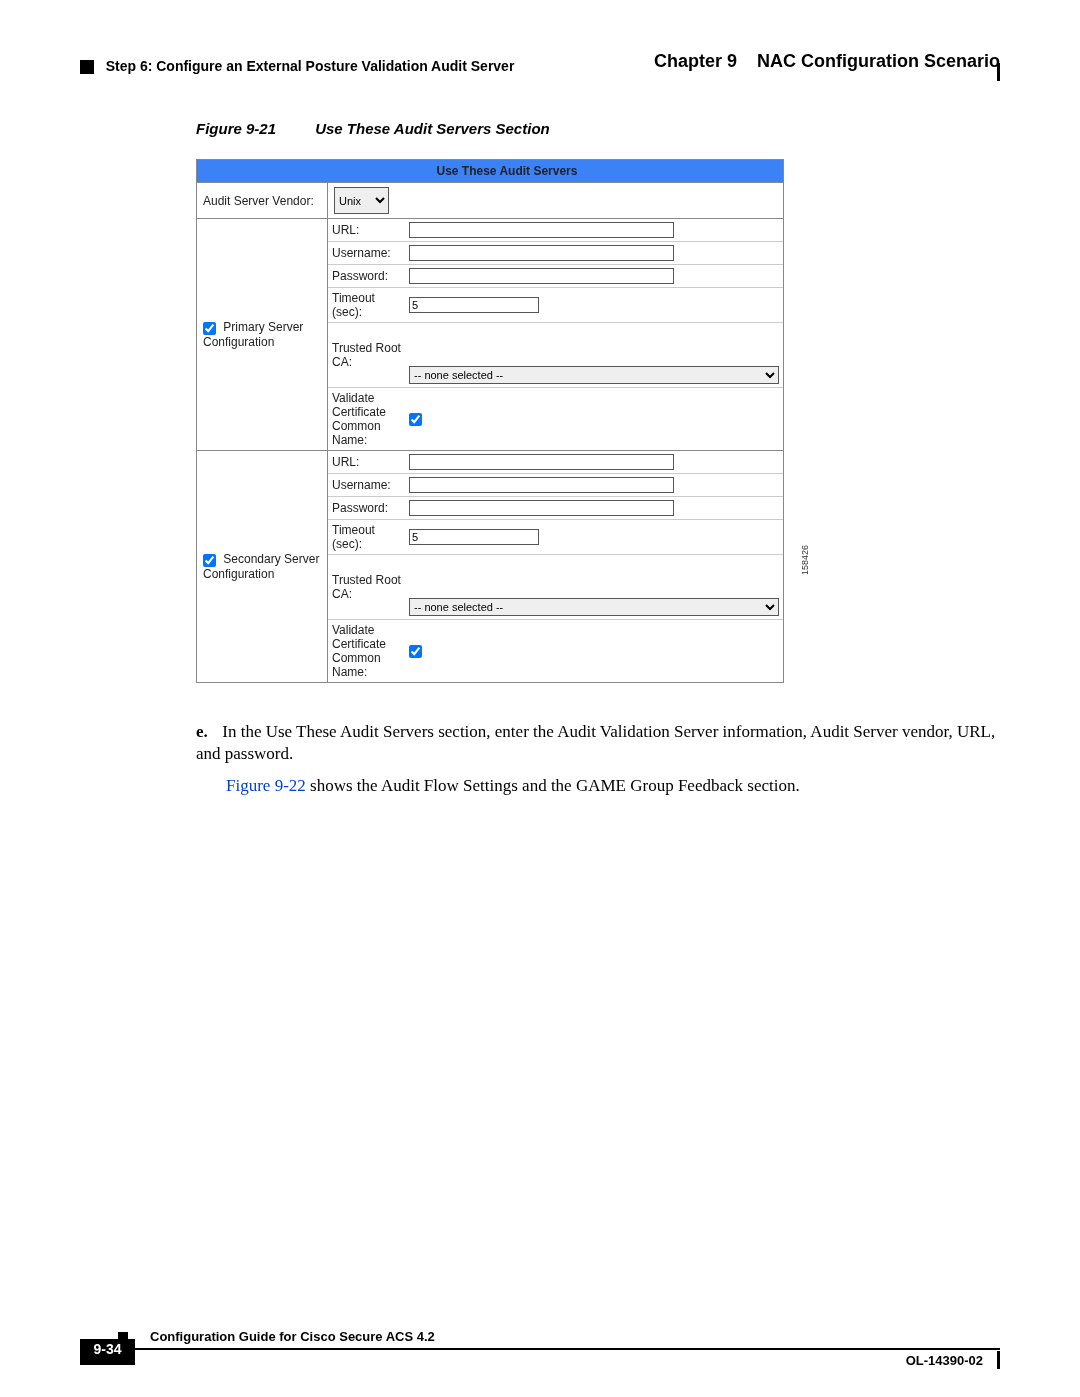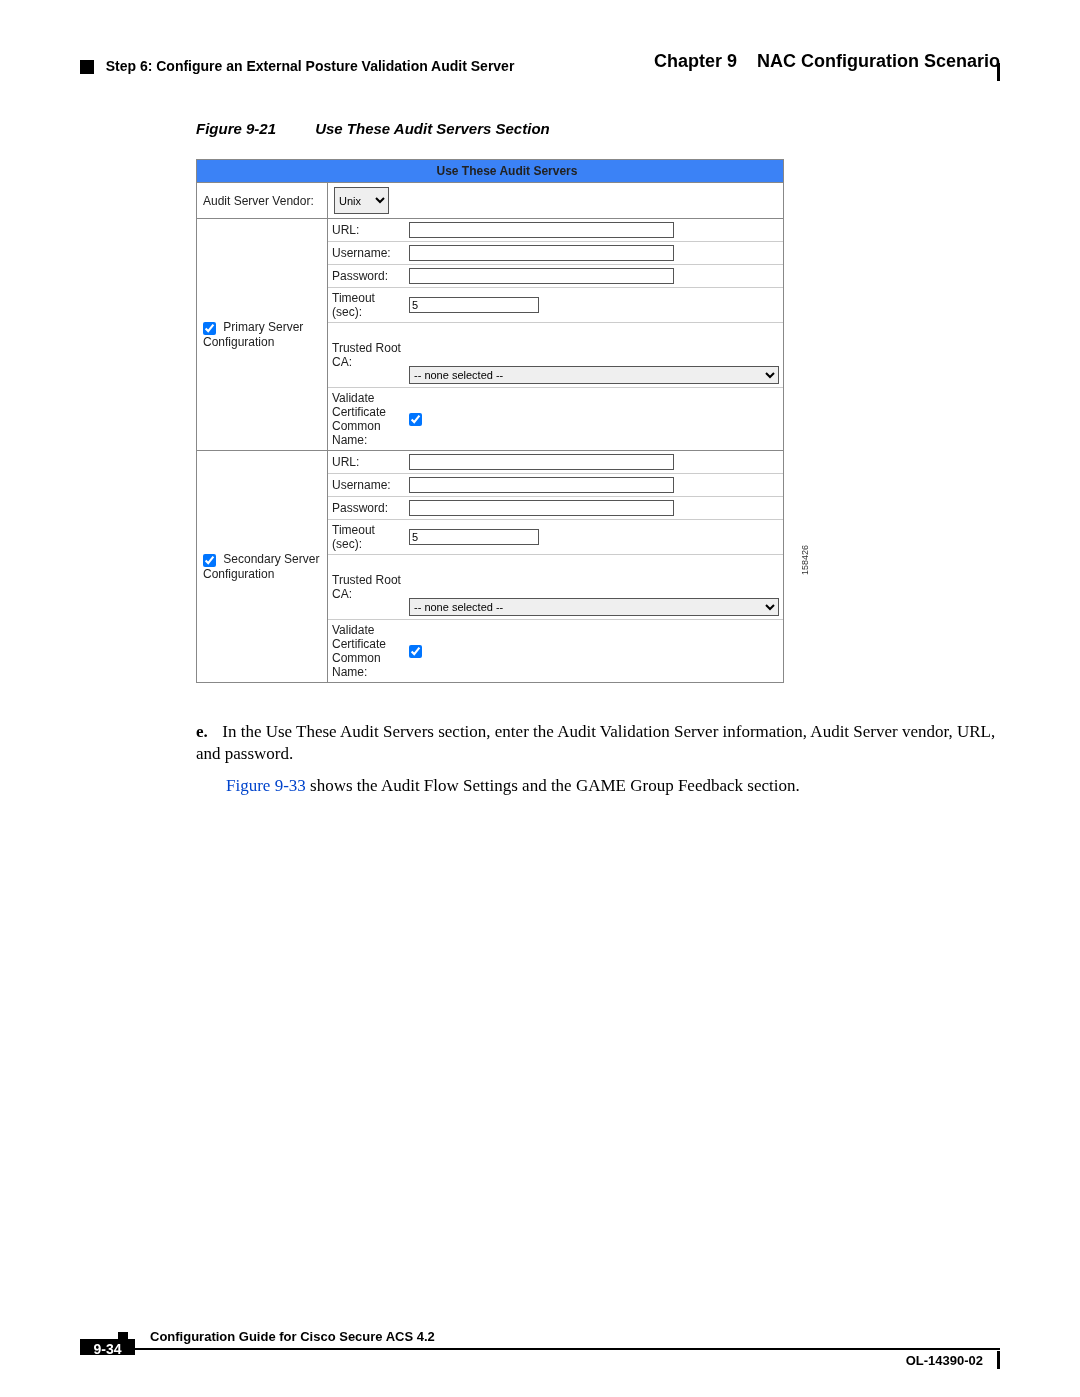--- a/index.html
+++ b/index.html
@@ -206,21 +206,21 @@
   right: 80px;
   top: 19px;
   height: 2px;
   background: #000;
 }
 .footer-pagebox {
   position: absolute;
   left: 80px;
   top: 10px;
   width: 55px;
-  height: 16px;
+  height: 26px;
   background: #000;
   color: #fff;
   font-family: Arial, Helvetica, sans-serif;
   font-weight: bold;
   font-size: 14px;
   text-align: center;
   line-height: 20px;
 }
 .footer-pubnum {
   font-family: Arial, Helvetica, sans-serif;
@@ -371,21 +371,21 @@
 
       <div class="side-code" style="left:604px; top:416px;">158426</div>
     </div>
 
     <div class="body-text">
       <p>
         <span class="item-marker">e.</span>
         <span>In the Use These Audit Servers section, enter the Audit Validation Server information, Audit Server vendor, URL, and password.</span>
       </p>
       <p class="indented">
-        <span class="link">Figure 9-33</span><span> shows the Audit Flow Settings and the GAME Group Feedback section.</span>
+        <span class="link">Figure 9-22</span><span> shows the Audit Flow Settings and the GAME Group Feedback section.</span>
       </p>
     </div>
 
   </div>
 
   <div class="footer">
     <span class="footer-sq sq-sm"></span>
     <div class="footer-title">Configuration Guide for Cisco Secure ACS 4.2</div>
     <div class="footer-rule"></div>
     <div class="footer-pagebox">9-34</div>

